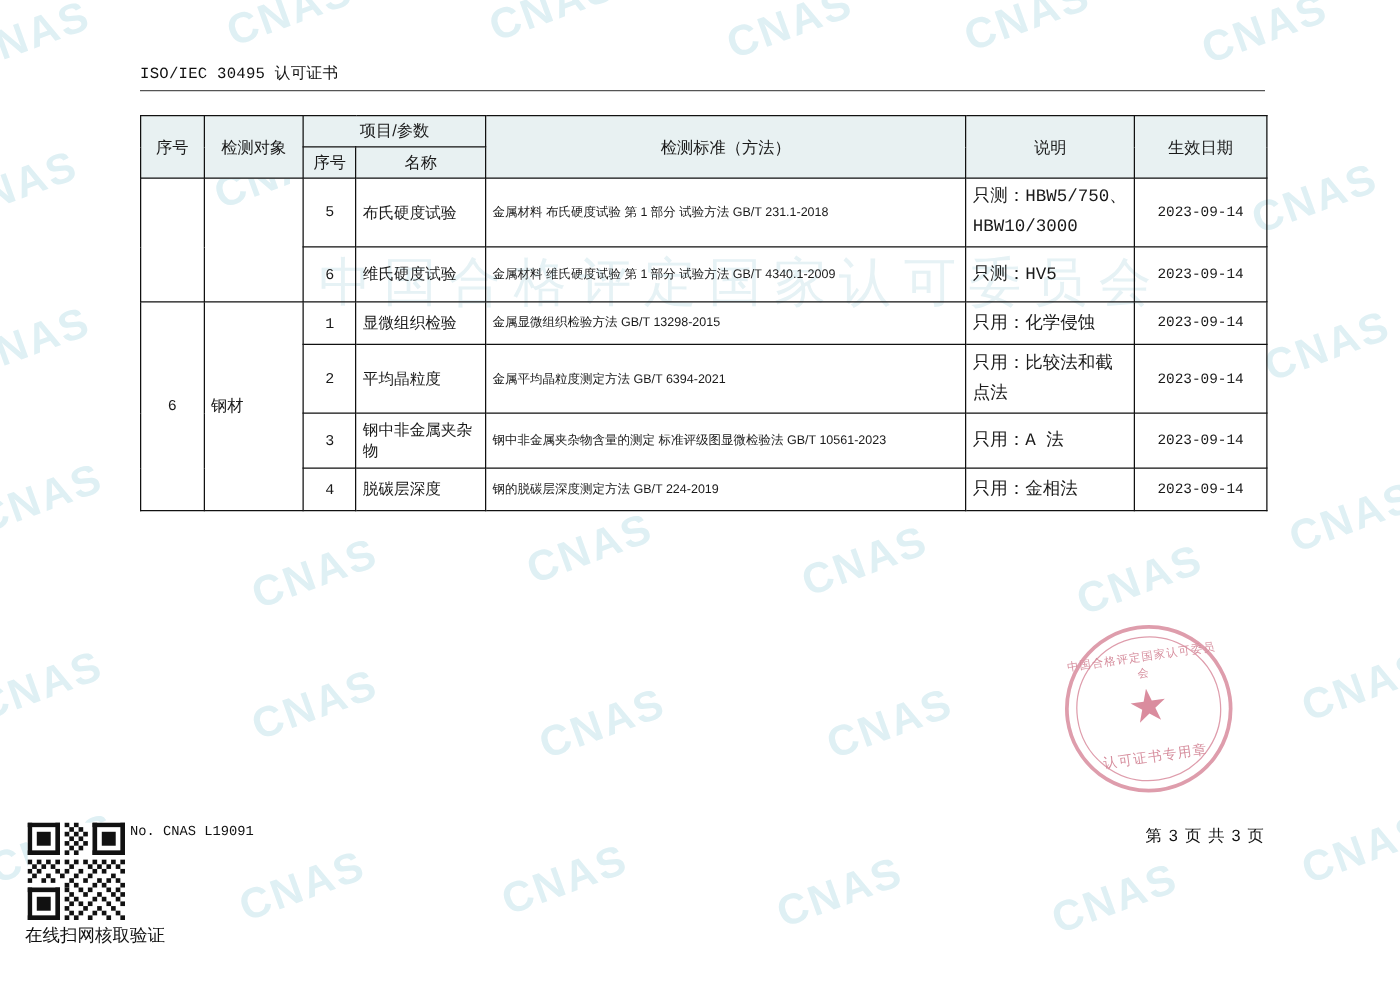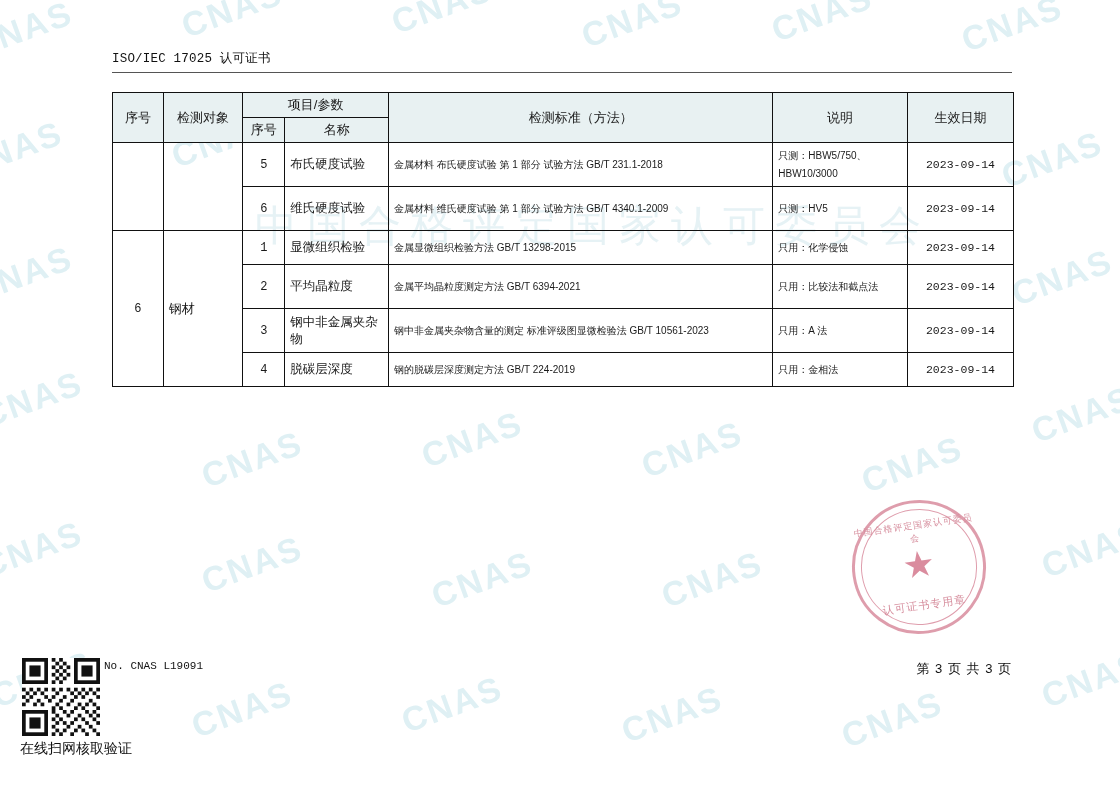--- a/index.html
+++ b/index.html
@@ -118,23 +118,23 @@
     line-height: 17px;
     padding-left: 6px;
   }
   td.c-standard {
     font-family: "Liberation Sans", sans-serif;
     font-size: 10px;
     line-height: 17px;
     padding-left: 7px;
   }
   td.c-note {
-    font-family: Liberation Sans, sans-serif;
-    font-size: 10px;
-    line-height: 18px;
+    font-family: Liberation Mono, monospace;
+    font-size: 14px;
+    line-height: 24px;
     padding-left: 6px;
   }
   td.c-date {
     text-align: center;
     font-family: "Liberation Mono", monospace;
     font-size: 11.5px;
   }
   .row-tall { height: 44px; }
   .row-std  { height: 34px; }
 
@@ -265,21 +265,21 @@
   <div class="wm-cnas" style="left:620px; top:695px;">CNAS</div>
   <div class="wm-cnas" style="left:840px; top:700px;">CNAS</div>
   <div class="wm-cnas" style="left:1040px; top:660px;">CNAS</div>
 
   <div class="wm-center">
     <div>中国合格评定国家认可委员会</div>
   </div>
 </div>
 
 <div class="doc-header">
-  <div class="title">ISO/IEC 17025 认可证书</div>
+  <div class="title">ISO/IEC 30495 认可证书</div>
   <div class="header-rule"></div>
 </div>
 
 <div class="table-wrap">
   <table class="cert">
     <colgroup>
       <col class="h-seq">
         <col class="h-object">
         <col class="h-isubseq">
         <col class="h-iname">

